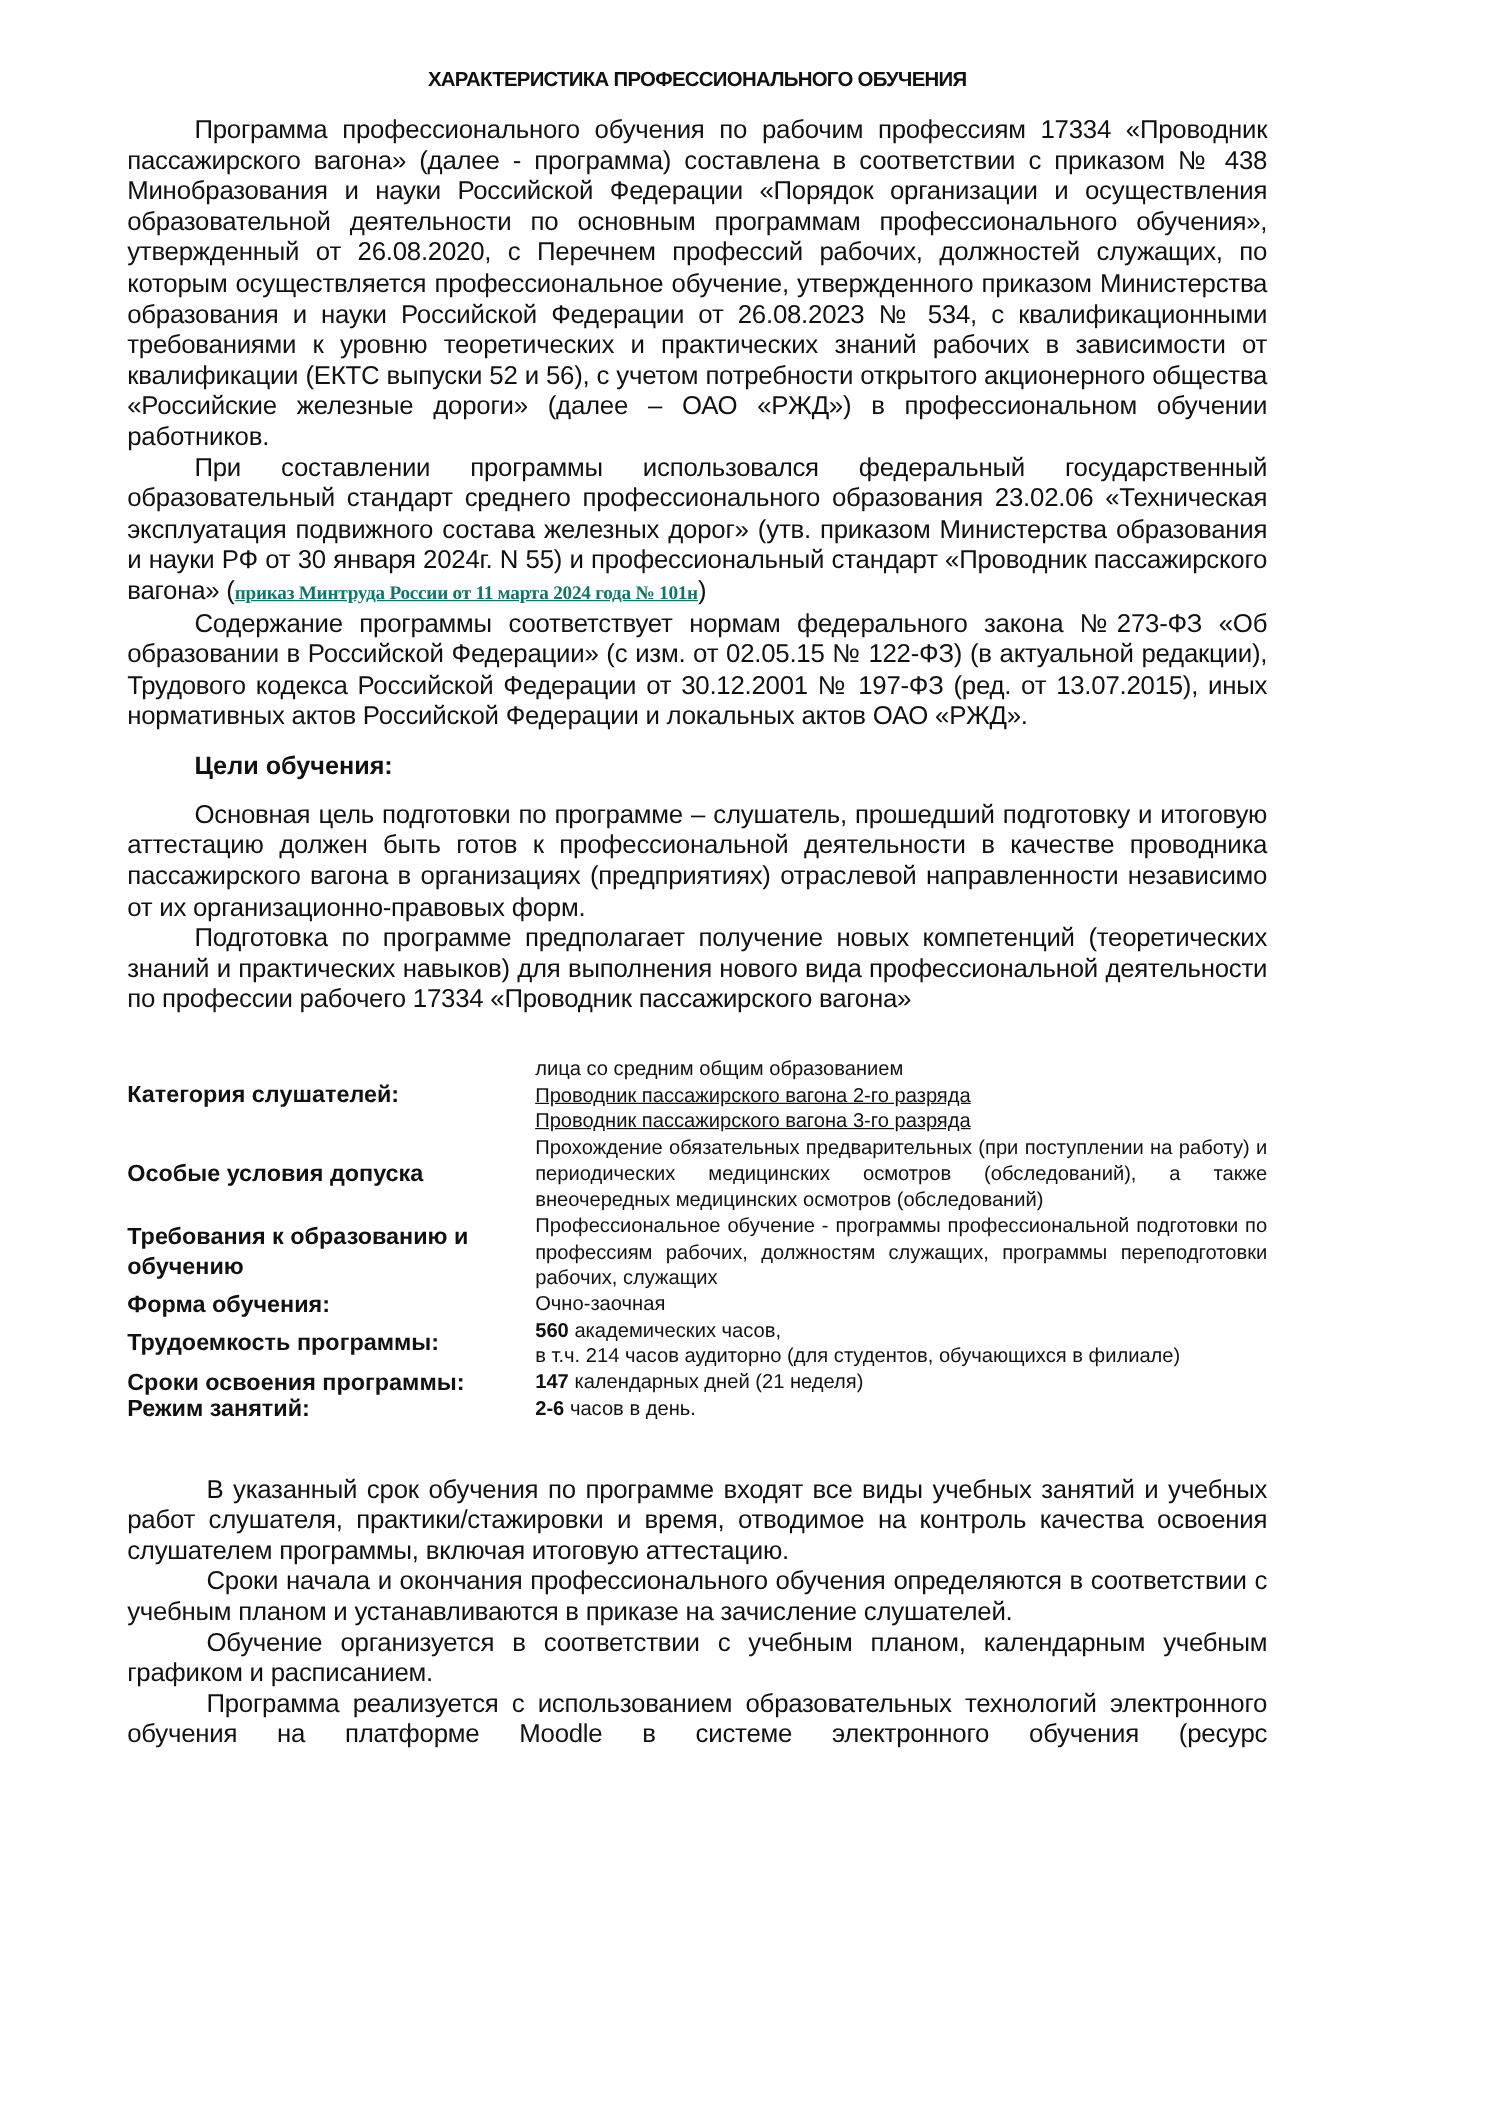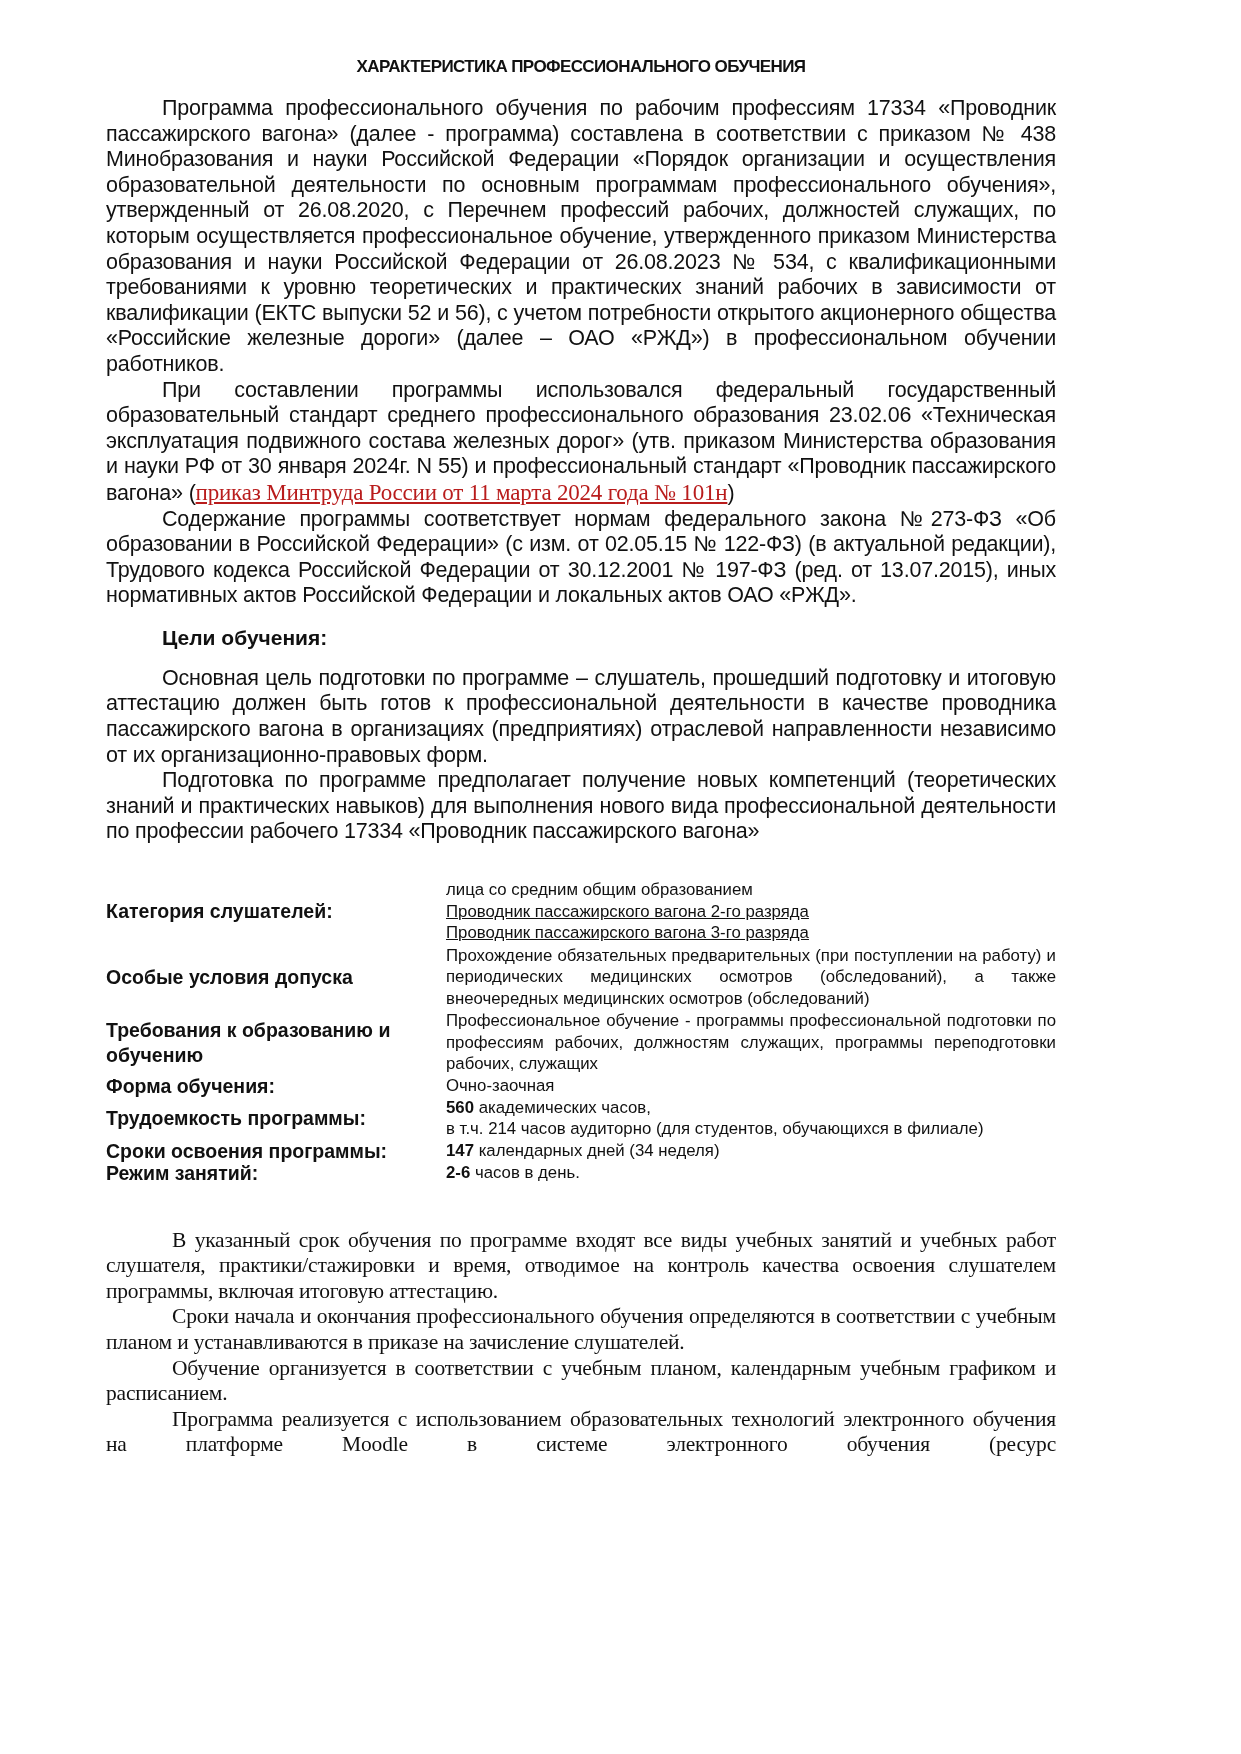--- a/index.html
+++ b/index.html
@@ -1,29 +1,29 @@
 <!DOCTYPE html>
 <html><head>
 <meta charset="utf-8">
 <style>
   html, body { margin: 0; padding: 0; background: #ffffff; }
   body { width: 1241px; height: 1754px; position: relative; overflow: hidden; color: #111; }
   .page { position: absolute; left: 106px; top: 52px; width: 950px; font-family: "Liberation Sans", sans-serif; }
   .title { text-align: center; font-weight: bold; font-size: 17px; letter-spacing: -0.6px; margin: 0 0 14px 0; line-height: 30px; }
   .p { font-size: 21.5px; line-height: 25.6px; text-align: justify; margin: 0; text-indent: 56px; letter-spacing: -0.2px; }
-  .link { font-family: "Liberation Serif", serif; color: #b91c1c; text-decoration: underline; font-size: 23px; }
+  .link { font-family: "Liberation Serif", serif; color: #0f766e; text-decoration: underline; font-size: 16px; font-weight: bold; }
   .section-head { font-weight: bold; font-size: 21px; margin: 16px 0 16px 56px; line-height: 25px; }
   .info { margin-top: 34px; }
   .row { display: flex; align-items: center; }
   .row .label { width: 340px; font-weight: bold; font-size: 19.5px; line-height: 22px; flex-shrink: 0; }
   .row .val { width: 612px; font-size: 16.8px; line-height: 21.5px; text-align: justify; }
   .u { text-decoration: underline; }
   .b { font-weight: bold; }
   .tail { margin-top: 44px; }
-  .tail .p { text-indent: 66px; font-family: Liberation Serif, serif; }
+  .tail .p { text-indent: 66px; }
 </style>
 </head>
 <body>
 
 <div class="page">
   <h1 class="title">ХАРАКТЕРИСТИКА ПРОФЕССИОНАЛЬНОГО ОБУЧЕНИЯ</h1>
 
   <p class="p">Программа профессионального обучения по рабочим профессиям 17334 «Проводник пассажирского вагона» (далее - программа) составлена в соответствии с приказом № 438 Минобразования и науки Российской Федерации «Порядок организации и осуществления образовательной деятельности по основным программам профессионального обучения», утвержденный от 26.08.2020, с Перечнем профессий рабочих, должностей служащих, по которым осуществляется профессиональное обучение, утвержденного приказом Министерства образования и науки Российской Федерации от 26.08.2023 № 534, с квалификационными требованиями к уровню теоретических и практических знаний рабочих в зависимости от квалификации (ЕКТС выпуски 52 и 56), с учетом потребности открытого акционерного общества «Российские железные дороги» (далее – ОАО «РЖД») в профессиональном обучении работников.</p>
   <p class="p"><span>При составлении программы использовался федеральный государственный образовательный стандарт среднего профессионального образования 23.02.06 «Техническая эксплуатация подвижного состава железных дорог» (утв. приказом Министерства образования и науки РФ от 30 января  2024г. N 55) и профессиональный стандарт «Проводник пассажирского вагона» (</span><a class="link">приказ Минтруда России от 11 марта 2024 года № 101н</a><span>)</span></p>
   <p class="p">Содержание программы соответствует нормам федерального закона №273-ФЗ «Об образовании в Российской Федерации» (с изм. от 02.05.15 № 122-ФЗ) (в актуальной редакции), Трудового кодекса Российской Федерации от 30.12.2001 № 197-ФЗ (ред. от 13.07.2015), иных нормативных актов Российской Федерации и локальных актов ОАО «РЖД».</p>
@@ -55,21 +55,21 @@
     </div>
     <div class="row">
       <div class="label">Трудоемкость программы:</div>
       <div class="val">
         <div><span class="b">560</span><span> академических часов,</span></div>
         <div style="text-align:left;">в т.ч. 214 часов аудиторно (для студентов, обучающихся в филиале)</div>
       </div>
     </div>
     <div class="row">
       <div class="label">Сроки освоения программы:</div>
-      <div class="val"><span class="b">147</span><span> календарных дней (34 неделя)</span></div>
+      <div class="val"><span class="b">147</span><span> календарных дней (21 неделя)</span></div>
     </div>
     <div class="row">
       <div class="label">Режим занятий:</div>
       <div class="val"><span class="b">2-6</span><span> часов в день.</span></div>
     </div>
   </div>
 
   <div class="tail">
     <p class="p">В указанный срок обучения по программе входят все виды учебных занятий и учебных работ слушателя, практики/стажировки и время, отводимое на контроль качества освоения слушателем программы, включая итоговую аттестацию.</p>
     <p class="p">Сроки начала и окончания профессионального обучения определяются в соответствии с учебным планом и устанавливаются в приказе на зачисление слушателей.</p>

